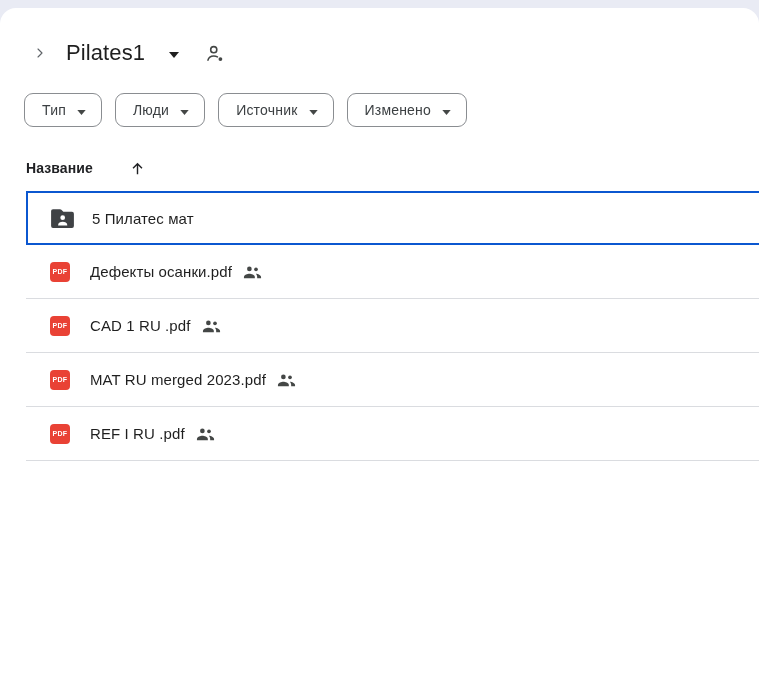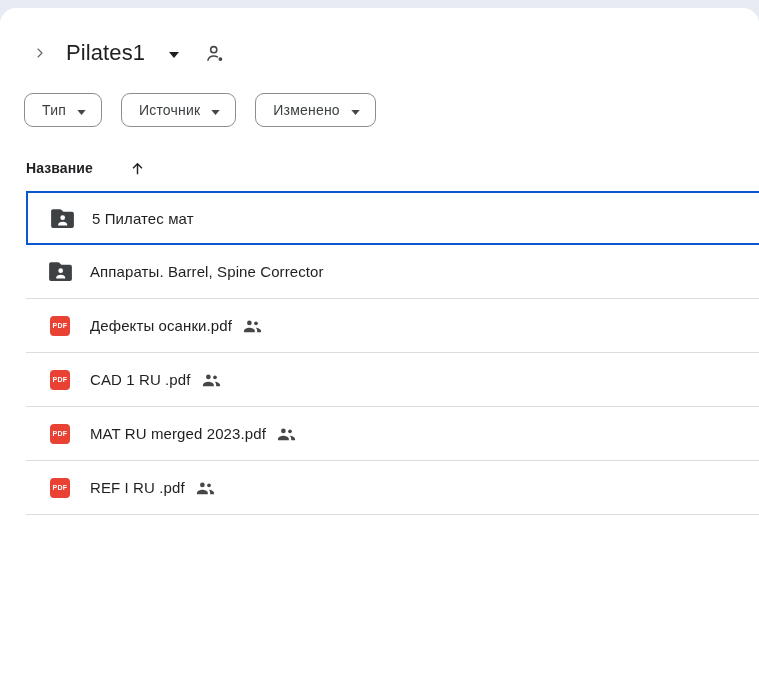--- a/index.html
+++ b/index.html
@@ -37,21 +37,21 @@
   }
   .crumb-current {
     font-size: 22px;
     color: #1f1f1f;
     letter-spacing: 0.1px;
   }
   .crumb-people { margin-left: 14px; display: flex; align-items: center; cursor: pointer; }
   
   .chip-bar {
     display: flex;
-    gap: 19px;
+    gap: 13px;
     margin: 27px 0 0 24px;
   }
   .chip {
     display: flex;
     align-items: center;
     height: 34px;
     padding: 0 15px 0 17px;
     border: 1px solid #8a8d91;
     border-radius: 9px;
     background: #fff;
@@ -154,20 +154,28 @@
   <div class="chip-bar">
     <div class="chip">
       <span class="chip-label">Тип</span>
       <span>
         <svg width="9" height="5" viewBox="0 0 10 6">
             <path d="M0 0h10L5 6z" fill="#444746"></path>
           </svg>
       </span>
     </div>
     <div class="chip">
+      <span class="chip-label">Люди</span>
+      <span>
+        <svg width="9" height="5" viewBox="0 0 10 6">
+            <path d="M0 0h10L5 6z" fill="#444746"></path>
+          </svg>
+      </span>
+    </div>
+    <div class="chip">
       <span class="chip-label">Источник</span>
       <span>
         <svg width="9" height="5" viewBox="0 0 10 6">
             <path d="M0 0h10L5 6z" fill="#444746"></path>
           </svg>
       </span>
     </div>
     <div class="chip">
       <span class="chip-label">Изменено</span>
       <span>
@@ -193,30 +201,20 @@
       <span class="row-icon-box">
         <svg width="23" height="19" viewBox="0 0 24 20">
           <path d="M22 3h-9.1L10.8.9A2 2 0 0 0 9.4.2H2A2 2 0 0 0 0 2.2V18a2 2 0 0 0 2 2h20a2 2 0 0 0 2-2V5a2 2 0 0 0-2-2z" fill="#3f4245"></path>
           <circle cx="12.2" cy="9.2" r="2.5" fill="#ffffff"></circle>
           <path d="M7.4 16.8c0-2.2 2.4-3.4 4.8-3.4s4.8 1.2 4.8 3.4v.5H7.4z" fill="#ffffff"></path>
         </svg>
       </span>
       <span class="row-name">5 Пилатес мат</span>
     </div>
 
-    <div class="row divider">
-      <span class="row-icon-box">
-        <svg width="23" height="19" viewBox="0 0 24 20">
-          <path d="M22 3h-9.1L10.8.9A2 2 0 0 0 9.4.2H2A2 2 0 0 0 0 2.2V18a2 2 0 0 0 2 2h20a2 2 0 0 0 2-2V5a2 2 0 0 0-2-2z" fill="#3f4245"></path>
-          <circle cx="12.2" cy="9.2" r="2.5" fill="#ffffff"></circle>
-          <path d="M7.4 16.8c0-2.2 2.4-3.4 4.8-3.4s4.8 1.2 4.8 3.4v.5H7.4z" fill="#ffffff"></path>
-        </svg>
-      </span>
-      <span class="row-name">Аппараты. Barrel, Spine Corrector</span>
-    </div>
 
     <div class="row divider">
       <span class="row-icon-box">
         <span class="pdf-badge">PDF</span>
       </span>
       <span class="row-name">Дефекты осанки.pdf</span>
       <span class="shared-badge">
         <svg width="19" height="14" viewBox="0 0 24 18">
           <circle cx="8" cy="5" r="3" fill="#444746"></circle>
           <circle cx="16.5" cy="5.6" r="2.4" fill="#444746"></circle>

